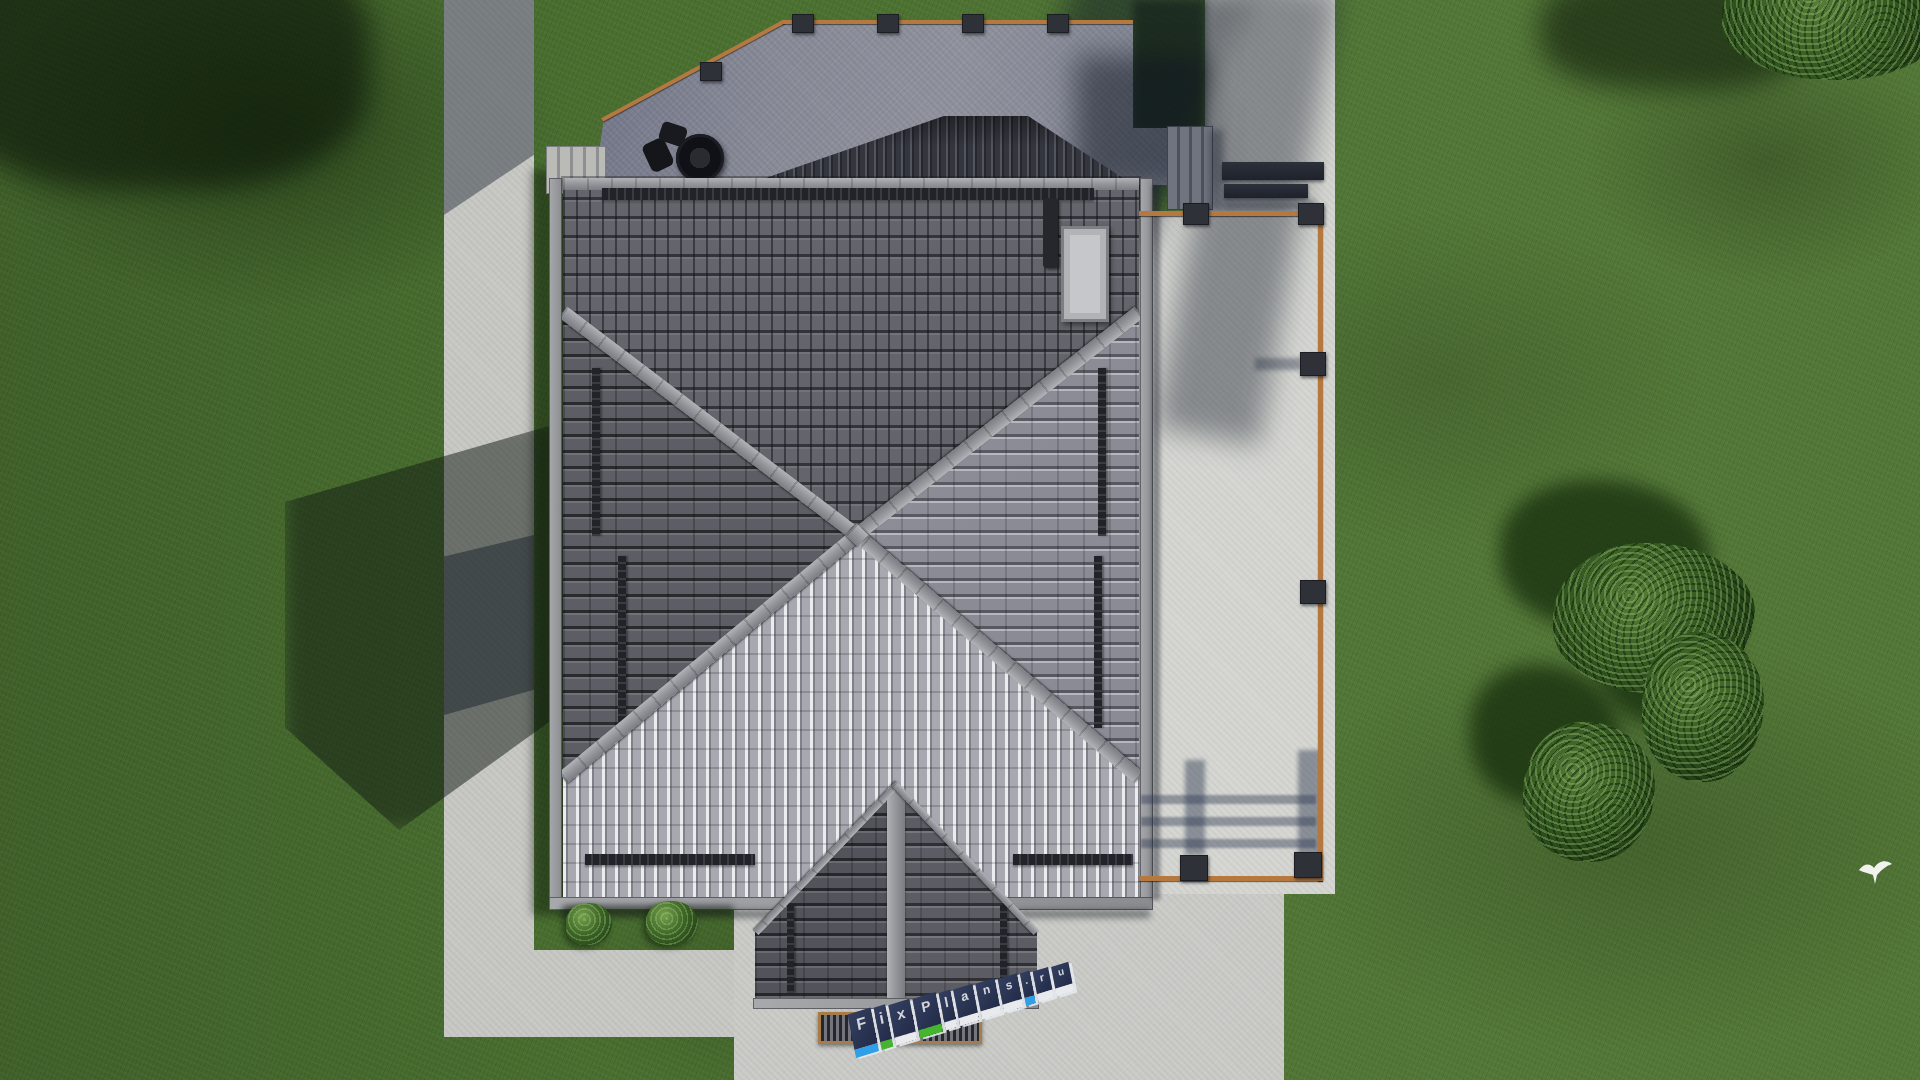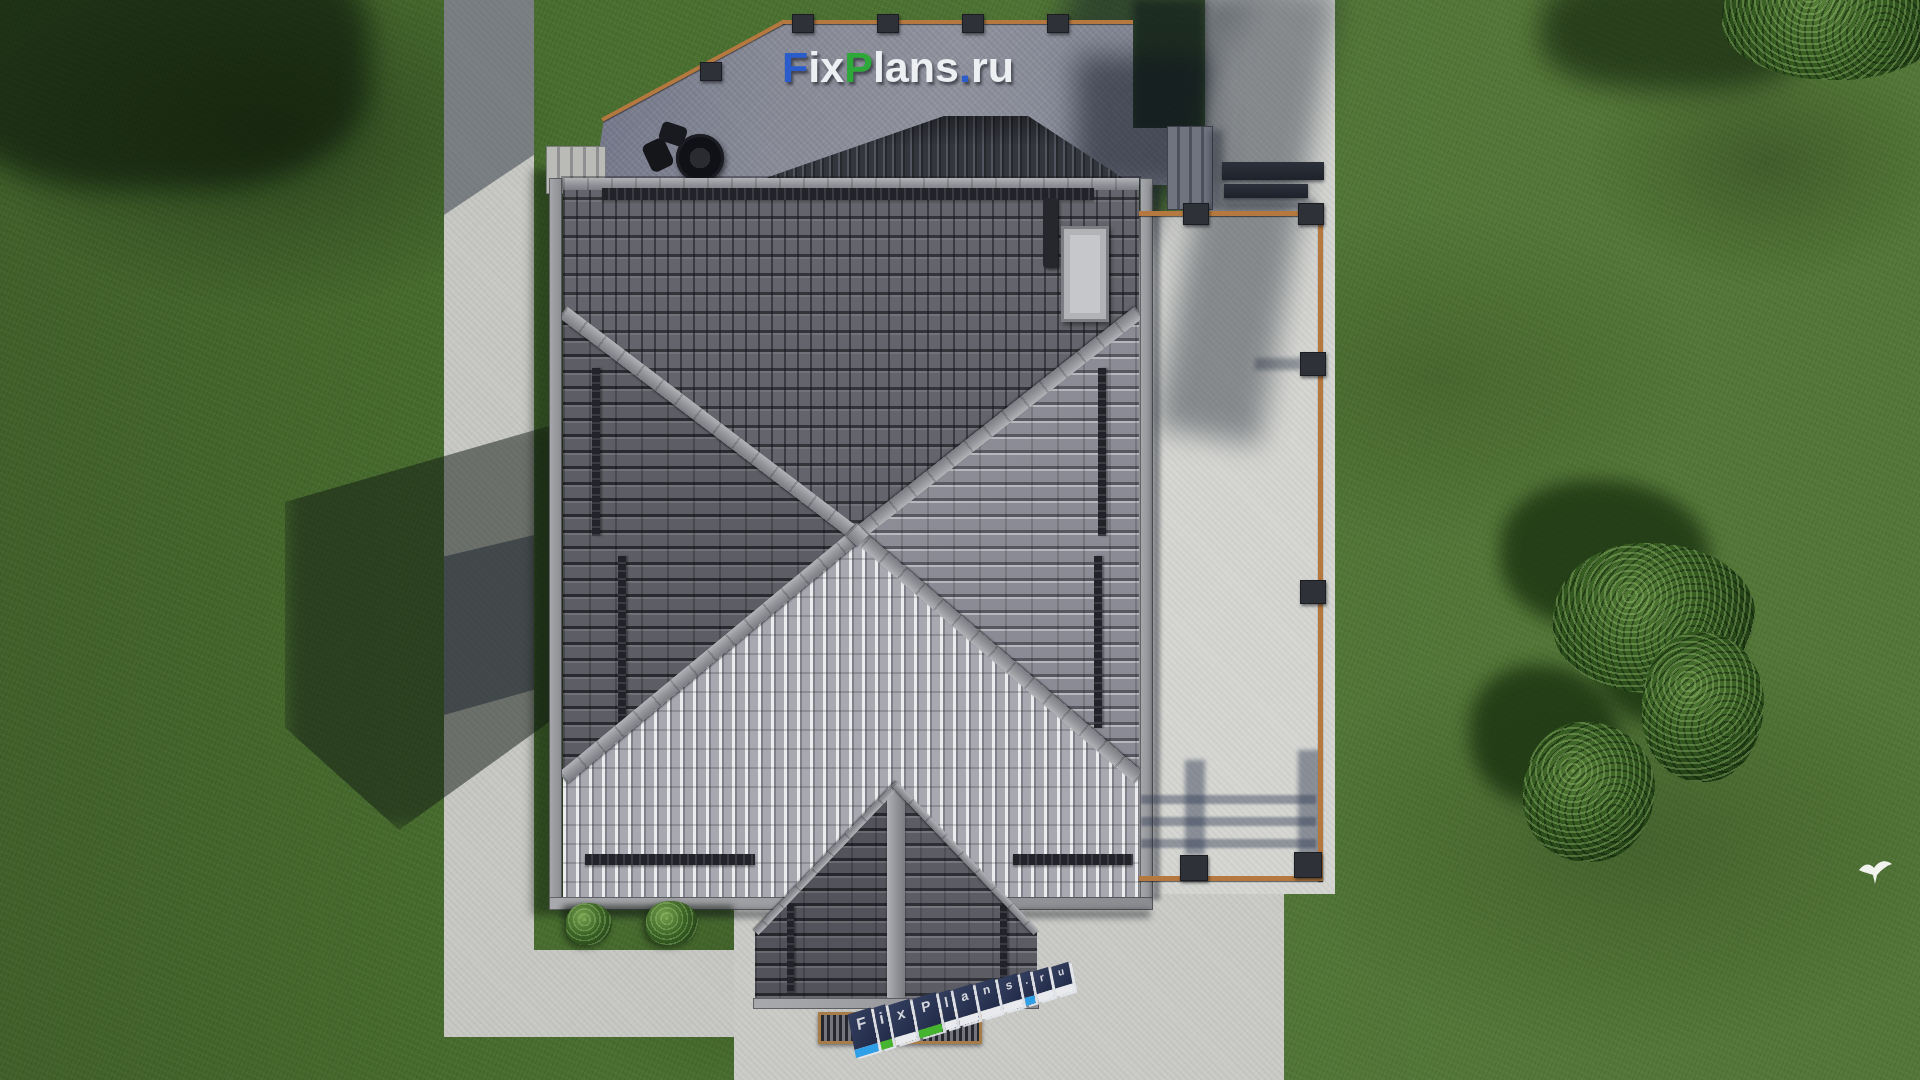--- a/index.html
+++ b/index.html
@@ -125,21 +125,20 @@
   <div class="abs post" style="left:962px;top:14px;width:20px;height:17px;"></div>
   <div class="abs post" style="left:1047px;top:14px;width:20px;height:17px;"></div>
   <div class="abs steps-e" style="left:546px;top:146px;width:58px;height:46px;"></div>
   <div class="abs steps-s" style="left:1167px;top:126px;width:44px;height:82px;"></div>
   <div class="abs" style="left:1209px;top:130px;width:14px;height:80px;background:rgba(25,32,48,.35);filter:blur(3px);"></div>
 
   <div class="abs" style="left:646px;top:140px;width:24px;height:30px;background:#15161a;border-radius:6px;transform:rotate(-25deg);"></div>
   <div class="abs" style="left:660px;top:124px;width:26px;height:20px;background:#191a1f;border-radius:5px;transform:rotate(18deg);"></div>
   <div class="abs" style="left:676px;top:134px;width:48px;height:48px;background:radial-gradient(circle,#2a2b31 0 30%,#101116 31% 100%);border-radius:50%;box-shadow:inset 0 0 0 3px #1c1d23, 2px 3px 5px rgba(10,12,16,.6);"></div>
 
-  <div class="abs watermark" style="left:728px;top:45px;width:340px;height:46px;"><span style="color: rgb(42, 92, 204);">F</span><span style="color: rgb(237, 239, 243);">ix</span><span style="color: rgb(45, 168, 57);">P</span><span style="color: rgb(237, 239, 243);">lans</span><span style="color: rgb(42, 92, 204);">.</span><span style="color: rgb(237, 239, 243);">ru</span></div>
 
   <div class="abs gable-dark-pat" style="left:748px;top:116px;width:384px;height:68px;clip-path:polygon(196px 0,280px 0,384px 68px,0 68px);"></div>
 
   <div class="abs" style="left:563px;top:178px;width:576px;height:729px;box-shadow:0 0 0 2px rgba(22,24,30,.35);">
     <div class="abs ridge-cap" style="left:0;top:0;width:576px;height:12px;"></div>
     <div class="abs face-top-pat" style="inset:0;clip-path:polygon(0 12px,576px 12px,576px 134px,294px 357px,0 134px);"></div>
     <div class="abs face-left-pat" style="inset:0;clip-path:polygon(0 134px,294px 357px,0 600px);"></div>
     <div class="abs face-right-pat" style="inset:0;clip-path:polygon(576px 134px,294px 357px,576px 600px);"></div>
     <div class="abs face-bottom-pat" style="inset:0;clip-path:polygon(0 600px,294px 357px,576px 600px,576px 729px,0 729px);"></div>
     <div class="abs snowbar" style="left:39px;top:10px;width:492px;height:12px;"></div>

